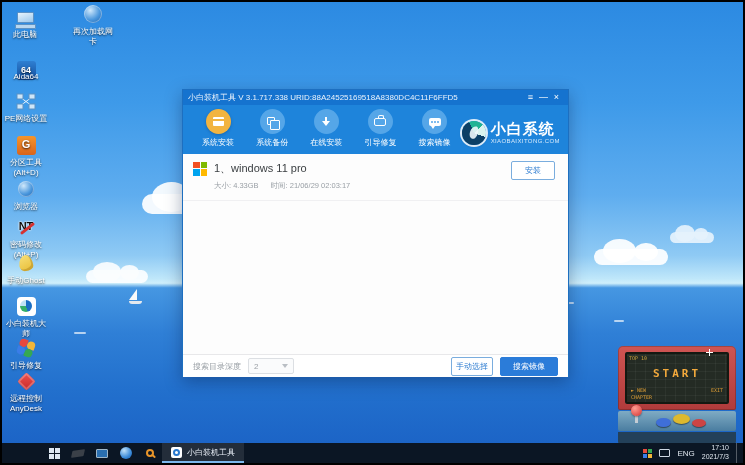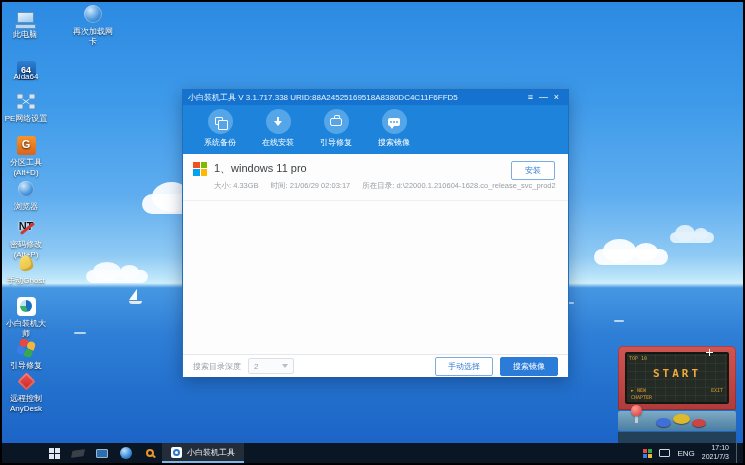--- a/index.html
+++ b/index.html
@@ -81,21 +81,21 @@
   .ititle { font-size:11px; color:#3c4043; }
   .install-btn { position:absolute; right:13px; top:7px; font-size:8px; color:#2a7ad0; background:#fff;
     border:1px solid #7aadde; border-radius:2px; padding:3px 13px; cursor:pointer; }
   .idetails { margin:5px 0 0 21px; font-size:7.5px; color:#9aa0a6; display:flex; gap:12px; white-space:nowrap; overflow:hidden; }
 
   .wfooter { height:23px; border-top:1px solid #e8e8ea; display:flex; align-items:center; gap:7px; padding:0 10px; background:#fff; }
   .depth-lbl { font-size:8px; color:#9aa0a6; }
   .depth-sel { width:46px; height:16px; border:1px solid #dcdfe3; border-radius:2px; display:flex; align-items:center; justify-content:space-between; padding:0 5px; font-size:8px; color:#9aa0a6; background:#fafbfc; cursor:pointer; }
   .chev { width:0; height:0; border-left:3px solid transparent; border-right:3px solid transparent; border-top:4px solid #b9bec4; }
   .wfooter .sp { flex:1; }
-  .btn-outline { font-size:8px; color:#2a7ad0; background:#fff; border:1px solid #7aadde; border-radius:2px; padding:3px 12px; cursor:pointer; }
+  .btn-outline { font-size:8px; color:#2a7ad0; background:#fff; border:1px solid #7aadde; border-radius:2px; padding:3px 4px; cursor:pointer; }
   .btn-solid { font-size:8px; color:#fff; background:#2b7cd9; border:1px solid #2b7cd9; border-radius:2px; padding:3px 12px; cursor:pointer; }
 
   
   #game { position:absolute; left:616px; top:344px; width:118px; height:101px; z-index:3; }
   .gm-frame { height:64px; background:linear-gradient(180deg,#d05553,#b03b3b); border-radius:5px 5px 2px 2px; padding:6px 7px; box-shadow:inset 0 0 0 1px rgba(0,0,0,.2); }
   .gm-screen { height:100%; background:#242b24; border-radius:2px; box-shadow:inset 0 0 0 2px #141811; position:relative; overflow:hidden;
     background-image:repeating-linear-gradient(0deg, rgba(255,255,255,.045) 0 1px, transparent 1px 8px), repeating-linear-gradient(90deg, rgba(255,255,255,.045) 0 1px, transparent 1px 10px); }
   .gm-top { position:absolute; left:4px; top:3px; font-size:5px; color:#caa13a; font-family:"DejaVu Sans Mono", monospace; }
   .gm-start { position:absolute; left:0; right:0; top:15px; text-align:center; font-family:"DejaVu Sans Mono", monospace; font-weight:bold; font-size:11px; letter-spacing:3px; color:#f2a93c; }
   .gm-row { position:absolute; left:6px; right:6px; bottom:4px; display:flex; justify-content:space-between; font-family:"DejaVu Sans Mono", monospace; font-size:5px; color:#d89a34; line-height:1.3; }
@@ -235,20 +235,26 @@
 
   <div id="app">
     <div class="titlebar">
       <div class="t">小白装机工具 V 3.1.717.338 URID:88A24525169518A8380DC4C11F6FFD5</div>
       <div class="wbtn">≡</div>
       <div class="wbtn">—</div>
       <div class="wbtn">×</div>
     </div>
 
     <div class="nav">
+      <div class="tab active">
+        <div class="circ">
+            <div class="g-box"></div>
+          </div>
+        <div class="lbl">系统安装</div>
+      </div>
       <div class="tab">
         <div class="circ">
             <div class="g-copy"></div>
           </div>
         <div class="lbl">系统备份</div>
       </div>
       <div class="tab">
         <div class="circ">
             <div class="g-down"></div>
           </div>
@@ -258,38 +264,44 @@
         <div class="circ">
             <div class="g-case"></div>
           </div>
         <div class="lbl">引导修复</div>
       </div>
       <div class="tab">
         <div class="circ">
             <div class="g-chat"></div>
           </div>
         <div class="lbl">搜索镜像</div>
+      </div>
+      <div class="brand">
+        <div class="logo"></div>
+        <div>
+          <div class="bn">小白系统</div>
+          <div class="bs">XIAOBAIXITONG.COM</div>
+        </div>
       </div>
     </div>
 
     <div class="content">
       <div class="item">
         <div class="ihead">
           <div class="winflag">
               <i></i>
               <i></i>
               <i></i>
               <i></i>
             </div>
           <div class="ititle">1、windows 11 pro</div>
         </div>
         <div class="idetails">
           <span>大小: 4.33GB</span>
           <span>时间: 21/06/29 02:03:17</span>
-          <span>所在目录: d:\22000.1.210604-1628.co_release_svc_prod2</span>
         </div>
       </div>
       <button class="install-btn">安装</button>
     </div>
 
     <div class="wfooter">
       <span class="depth-lbl">搜索目录深度</span>
       <div class="depth-sel">
         <span>2</span>
         <span class="chev"></span>

